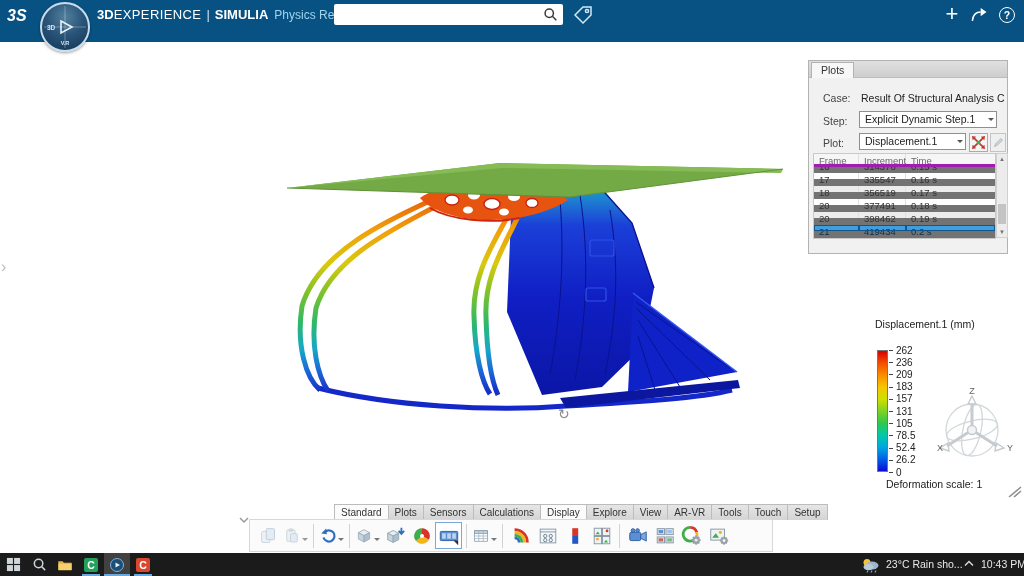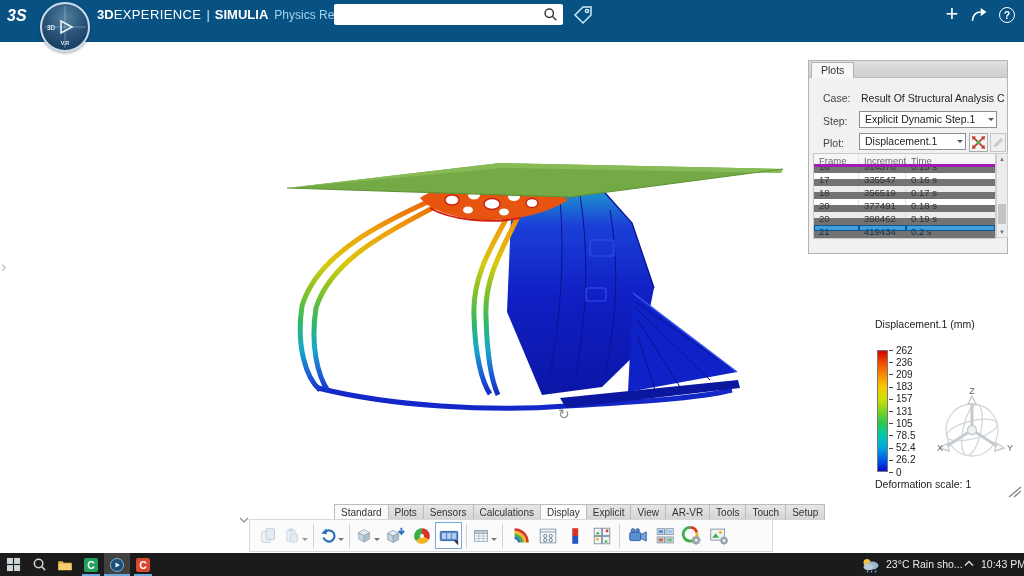--- a/index.html
+++ b/index.html
@@ -54,21 +54,21 @@
   .scroll{position:absolute;left:187px;top:92px;width:12px;height:85px;background:#ececec;border:1px solid #d0d0d0;}
   .scroll .up,.scroll .dn{position:absolute;left:0;width:10px;height:10px;font-size:6px;color:#707070;text-align:center;line-height:10px;}
   .scroll .up{top:0;} .scroll .dn{bottom:0;}
   .scroll .thumb{position:absolute;left:1px;top:50px;width:8px;height:20px;background:#c4c4c4;}
   
   .legend{position:absolute;left:862px;top:318px;width:160px;height:178px;z-index:2;font-size:10px;color:#222;}
   .legend .title{position:absolute;left:13px;top:0;font-size:10.5px;}
   .legend .bar{position:absolute;left:15px;top:32px;width:11px;height:122px;border:1px solid #777;}
   .legend .tick{position:absolute;left:27px;width:4px;height:1px;background:#444;}
   .legend .tl{position:absolute;left:34px;height:9px;line-height:9px;}
-  .legend .defo{position:absolute;left:13px;top:160px;font-size:10.5px;}
+  .legend .defo{position:absolute;left:24px;top:160px;font-size:10.5px;}
   .triad{position:absolute;left:935px;top:386px;z-index:2;}
   
   .tabsrow{position:absolute;left:334px;top:504px;height:16px;display:flex;z-index:3;}
   .rtab{font-size:10px;color:#333;padding:2px 6px 0;background:linear-gradient(#e6e6e6,#d4d4d4);border:1px solid #bcbcbc;border-bottom:none;margin-right:-1px;white-space:nowrap;}
   .rtab.active{background:#fbfbfb;}
   .toolbar{position:absolute;left:249px;top:519px;width:524px;height:33px;background:#fbfbfb;border:1px solid #d8d8d8;display:flex;align-items:center;padding:0 5px;z-index:3;}
   .tbtn{width:27px;height:27px;display:flex;align-items:center;justify-content:center;position:relative;border:1px solid transparent;}
   .tbtn.selected{background:#fff;border:1px solid #7da7d8;}
   .tbtn .car{width:0;height:0;border:3px solid transparent;border-top-color:#777;margin:10px 0 0 1px;}
   .tbtn.disabled{opacity:.75;}
@@ -321,21 +321,21 @@
     <text x="2" y="65" font-size="9" fill="#5f666b">X</text>
     <text x="72" y="65" font-size="9" fill="#5f666b">Y</text>
   </svg>
 
   <div class="tabsrow" id="tabsrow">
       <div class="rtab active">Standard</div>
       <div class="rtab">Plots</div>
       <div class="rtab">Sensors</div>
       <div class="rtab">Calculations</div>
       <div class="rtab active">Display</div>
-      <div class="rtab">Explicit</div>
+      <div class="rtab">Explore</div>
       <div class="rtab">View</div>
       <div class="rtab">AR-VR</div>
       <div class="rtab">Tools</div>
       <div class="rtab">Touch</div>
       <div class="rtab">Setup</div>
     </div>
   <svg class="tb-chevron" width="12" height="8" viewBox="0 0 12 8">
       <path d="M2 2 L6 6 L10 2" fill="none" stroke="#9a9a9a" stroke-width="1.5"></path>
     </svg>
   <div class="toolbar" id="toolbar">

